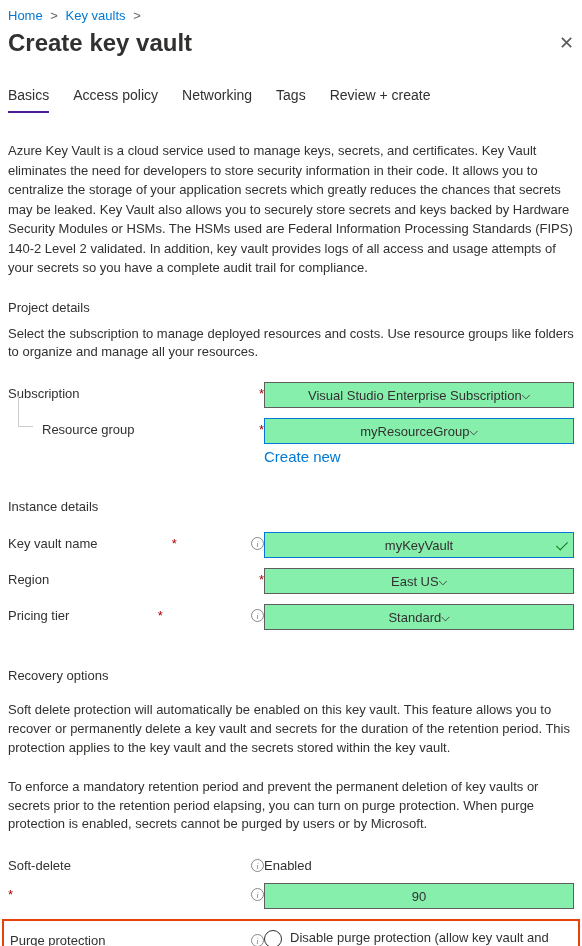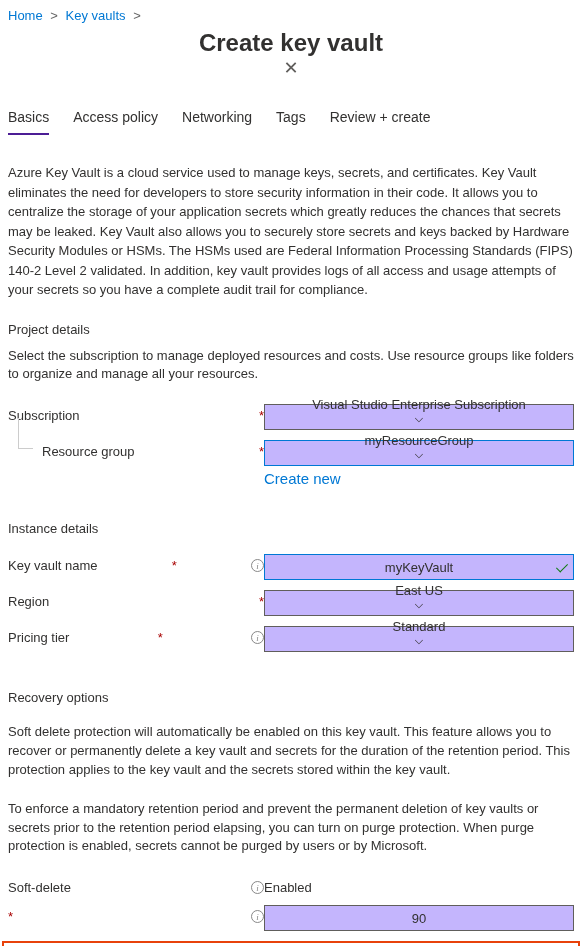--- a/index.html
+++ b/index.html
@@ -7,21 +7,21 @@
       font-family: 'Segoe UI', Arial, sans-serif;
       font-size: 13px;
       color: #323130;
       background: #fff;
       width: 582px;
       padding: 8px 8px 20px 8px;
     }
     .breadcrumb { font-size: 13px; margin-bottom: 6px; }
     .breadcrumb a { color: #0078d4; text-decoration: none; }
     .breadcrumb .sep { color: #666; margin: 0 4px; }
-    .title-row { display: flex; justify-content: space-between; align-items: center; margin-bottom: 30px; flex-direction: column; }
+    .title-row { display: flex; justify-content: space-between; align-items: center; margin-bottom: 30px; }
     .page-title { font-size: 24px; font-weight: 600; color: #323130; }
     .close-x { font-size: 18px; color: #605e5c; cursor: pointer; font-weight: 300; }
     .tabs { display: flex; gap: 24px; border-bottom: none; margin-bottom: 28px; }
     .tab { font-size: 14px; color: #323130; padding-bottom: 8px; cursor: pointer; }
     .tab.active { border-bottom: 2px solid #4c1d95; font-weight: 400; }
     .desc-text { font-size: 13px; line-height: 1.5; color: #323130; margin-bottom: 22px; }
     .section-heading { font-size: 13px; color: #323130; margin-bottom: 10px; margin-top: 6px; }
     .section-desc { font-size: 13px; line-height: 1.45; color: #323130; margin-bottom: 20px; }
     .form-row { display: flex; align-items: flex-start; margin-bottom: 10px; }
     .form-label { width: 256px; flex-shrink: 0; font-size: 13px; color: #323130; display: flex; align-items: center; gap: 4px; padding-top: 4px; justify-content: space-between; }
@@ -48,26 +48,25 @@
       font-style: italic;
       font-family: Georgia, serif;
     }
     .form-control { flex: 1; }
     .select-box, .input-box {
       width: 100%;
       border: 1px solid #605e5c;
       padding: 4px 8px;
       font-size: 13px;
       height: 26px;
-      background: #c4b5fd;
+      background: #86efac;
       position: relative;
       display: flex;
       align-items: center;
-      justify-content: flex-end;
-      flex-direction: column;
+      justify-content: center;
     }
     .select-box.active, .input-box.active { border-color: #0078d4; }
     .select-box .chevron { font-size: 11px; color: #323130; }
     .input-box.valid::after {
       content: '';
       position: absolute;
       right: 8px;
       top: 6px;
       width: 5px;
       height: 10px;

